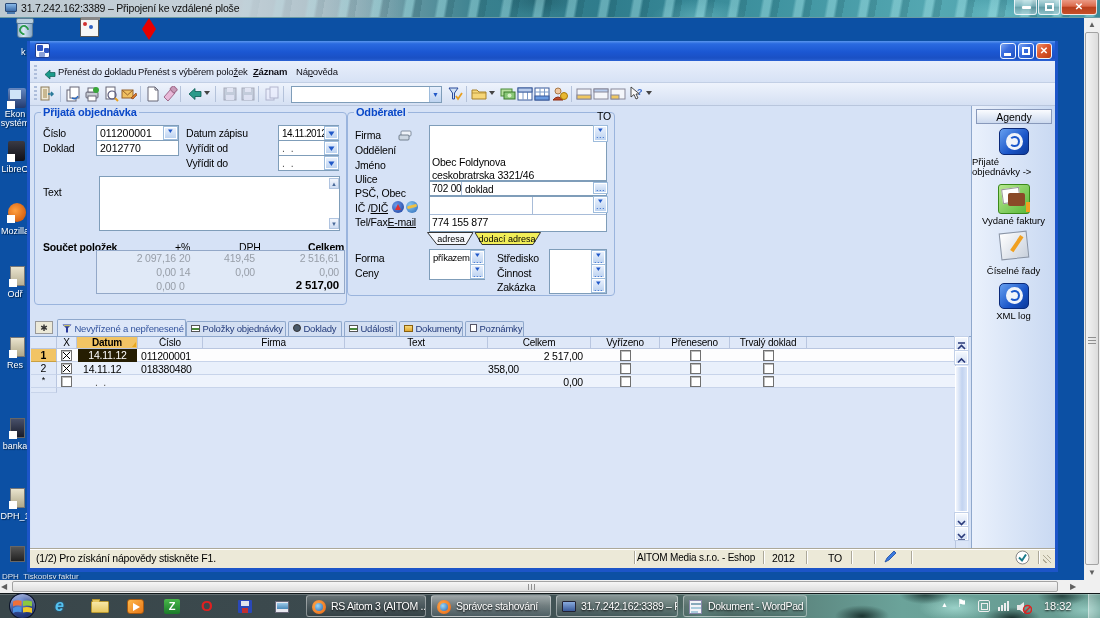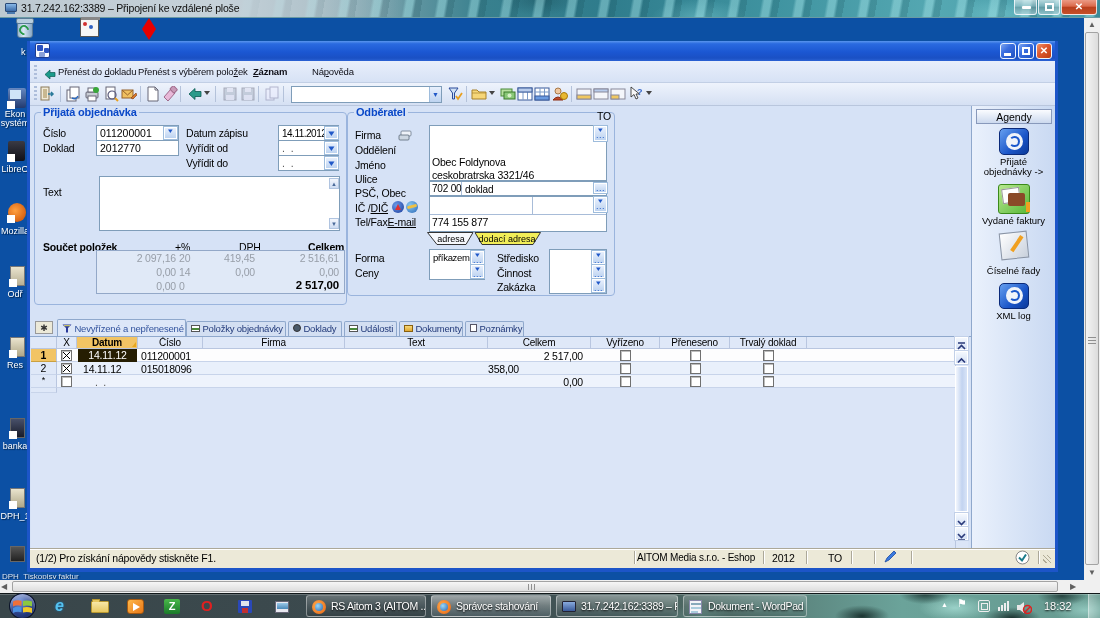--- a/index.html
+++ b/index.html
@@ -182,21 +182,21 @@
     </div>
 
     <div id="menubar" class="abs">
       <div class="grip" style="left:4px;top:4px;height:14px;"></div>
       <div class="abs" style="left:14px;top:5px;width:12px;height:11px;"><svg width="12" height="11">
             <path d="M1 5.5 L6 1 L6 3.5 L11 3.5 L11 7.5 L6 7.5 L6 10 Z" fill="#1a9a8a" stroke="#0a5a50" stroke-width="0.7"></path>
           </svg></div>
       <div class="mitem" style="left:28px;">Přenést do <u>d</u>okladu</div>
       <div class="mitem" style="left:108px;">Přenést s výběrem polo<u>ž</u>ek</div>
       <div class="mitem" style="left:223px;font-weight:bold;"><u>Z</u>áznam</div>
-      <div class="mitem" style="left:282px;">Ná<u>p</u>ověda</div>
+      <div class="mitem" style="left:266px;">Ná<u>p</u>ověda</div>
     </div>
 
     <div id="toolbar" class="abs">
       <div class="grip" style="left:4px;top:3px;height:16px;"></div>
       <div class="ti" style="left:9px;"><svg width="16" height="16">
             <rect x="2" y="1" width="8" height="13" fill="#f0ead8" stroke="#8a7a5a"></rect>
             <rect x="4" y="3" width="4" height="9" fill="#c8b890"></rect>
             <path d="M9 8 L14 8 M12 6 L14 8 L12 10" stroke="#2a7a9a" stroke-width="1.5" fill="none"></path>
           </svg></div>
       <div class="tsep" style="left:30px;"></div>
@@ -492,21 +492,21 @@
       <div class="chk on" style="left:31px;top:244px;"></div>
       <div class="abs" style="left:48px;top:243px;width:59px;height:13px;background:#261e02;color:#fff;font-size:10.5px;text-align:center;letter-spacing:-0.2px;">14.11.12</div>
       <div class="cell" style="left:111px;top:244px;">011200001</div>
       <div class="cell" style="left:458px;top:244px;width:95px;text-align:right;">2 517,00</div>
       <div class="chk" style="left:590px;top:244px;"></div>
       <div class="chk" style="left:660px;top:244px;"></div>
       <div class="chk" style="left:733px;top:244px;"></div>
 
       <div class="chk on" style="left:31px;top:257px;"></div>
       <div class="cell" style="left:53px;top:257px;">14.11.12</div>
-      <div class="cell" style="left:111px;top:257px;">015018096</div>
+      <div class="cell" style="left:111px;top:257px;">018380480</div>
       <div class="cell" style="left:458px;top:257px;width:95px;">358,00</div>
       <div class="chk" style="left:590px;top:257px;"></div>
       <div class="chk" style="left:660px;top:257px;"></div>
       <div class="chk" style="left:733px;top:257px;"></div>
 
       <div class="chk" style="left:31px;top:270px;"></div>
       <div class="cell" style="left:65px;top:270px;color:#555;">.&nbsp;&nbsp;.</div>
       <div class="cell" style="left:458px;top:270px;width:95px;text-align:right;">0,00</div>
       <div class="chk" style="left:590px;top:270px;"></div>
       <div class="chk" style="left:660px;top:270px;"></div>
@@ -528,21 +528,21 @@
           </svg></div>
     </div>
 
     <div class="abs" style="left:941px;top:65px;width:1px;height:442px;background:#8fa8cc;"></div>
     <div class="abs" id="agendy" style="left:942px;top:65px;width:83px;height:442px;background:linear-gradient(to right,#eaf1fc,#c9d9f2);">
       <div class="abs" style="left:4px;top:3px;width:76px;height:15px;background:linear-gradient(#fafcff,#ccd9ee);border:1px solid #8899bb;text-align:center;font-size:10.5px;padding-top:1px;">Agendy</div>
       <div class="abs" style="left:27px;top:22px;width:30px;height:27px;border-radius:5px;background:linear-gradient(135deg,#66a0f0,#1a55c8 60%,#0c3a9a);border:1px solid #0a2a7a;">
         <span style="position:absolute;left:6px;top:4px;width:17px;height:17px;background:#f0f4fa;border-radius:50%;"></span>
         <span style="position:absolute;left:9px;top:7px;width:11px;height:11px;border-radius:50%;border:2px solid #1a58cc;border-left-color:transparent;"></span>
       </div>
-      <div class="abs" style="left:0;top:51px;width:83px;text-align:center;font-size:9.5px;line-height:10px;">Přijaté<br>objednávky -&gt;</div>
+      <div class="abs" style="left:0;top:51px;width:83px;text-align:left;font-size:9.5px;line-height:10px;">Přijaté<br>objednávky -&gt;</div>
       <div class="abs" style="left:26px;top:78px;width:32px;height:30px;border-radius:3px;background:linear-gradient(135deg,#b8e890,#58b838);border:1px solid #3a8a1a;">
         <span style="position:absolute;left:3px;top:3px;width:18px;height:15px;background:#fff;border:1px solid #999;transform:rotate(-8deg);"></span>
         <span style="position:absolute;left:9px;top:8px;width:17px;height:13px;background:#8a4a28;border-radius:2px;"></span>
         <span style="position:absolute;left:27px;top:17px;width:4px;height:10px;background:#f0a020;"></span>
       </div>
       <div class="abs" style="left:0;top:109px;width:83px;text-align:center;font-size:9.5px;">Vydané faktury</div>
       <div class="abs" style="left:28px;top:126px;width:28px;height:27px;background:linear-gradient(135deg,#ffffff,#c8d0dc);border:1px solid #8a94a4;transform:rotate(-6deg);">
         <span style="position:absolute;left:14px;top:2px;width:4px;height:18px;background:#f0a020;transform:rotate(40deg);"></span>
       </div>
       <div class="abs" style="left:0;top:159px;width:83px;text-align:center;font-size:9.5px;">Číselné řady</div>

